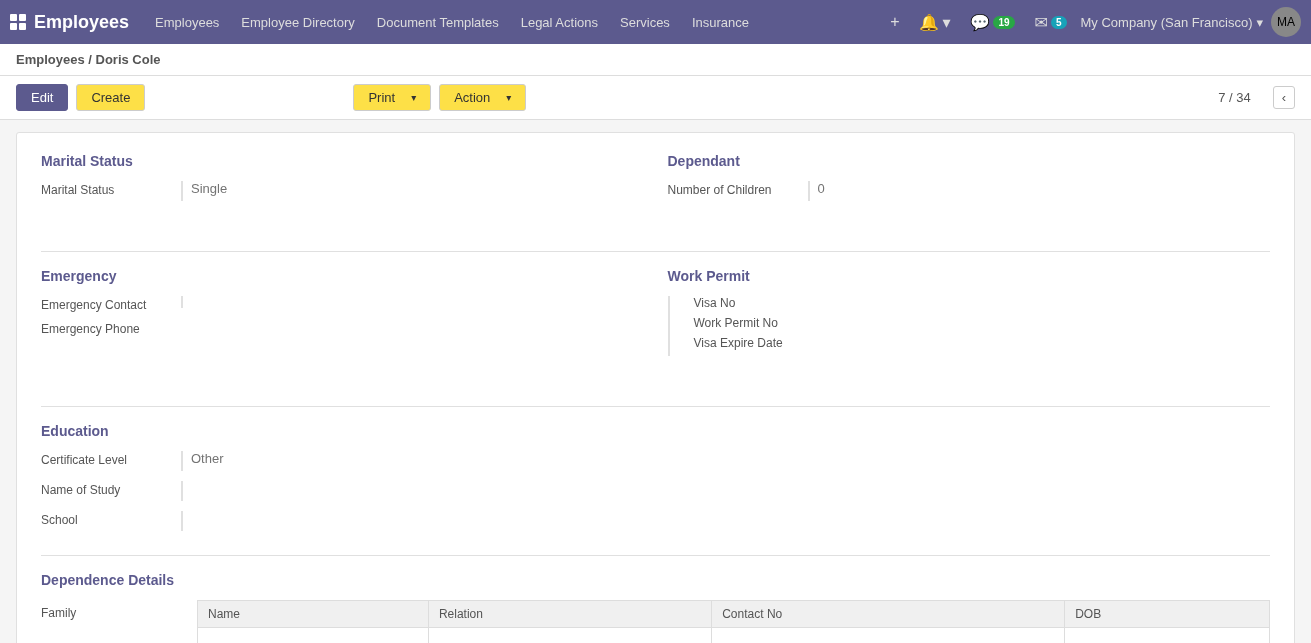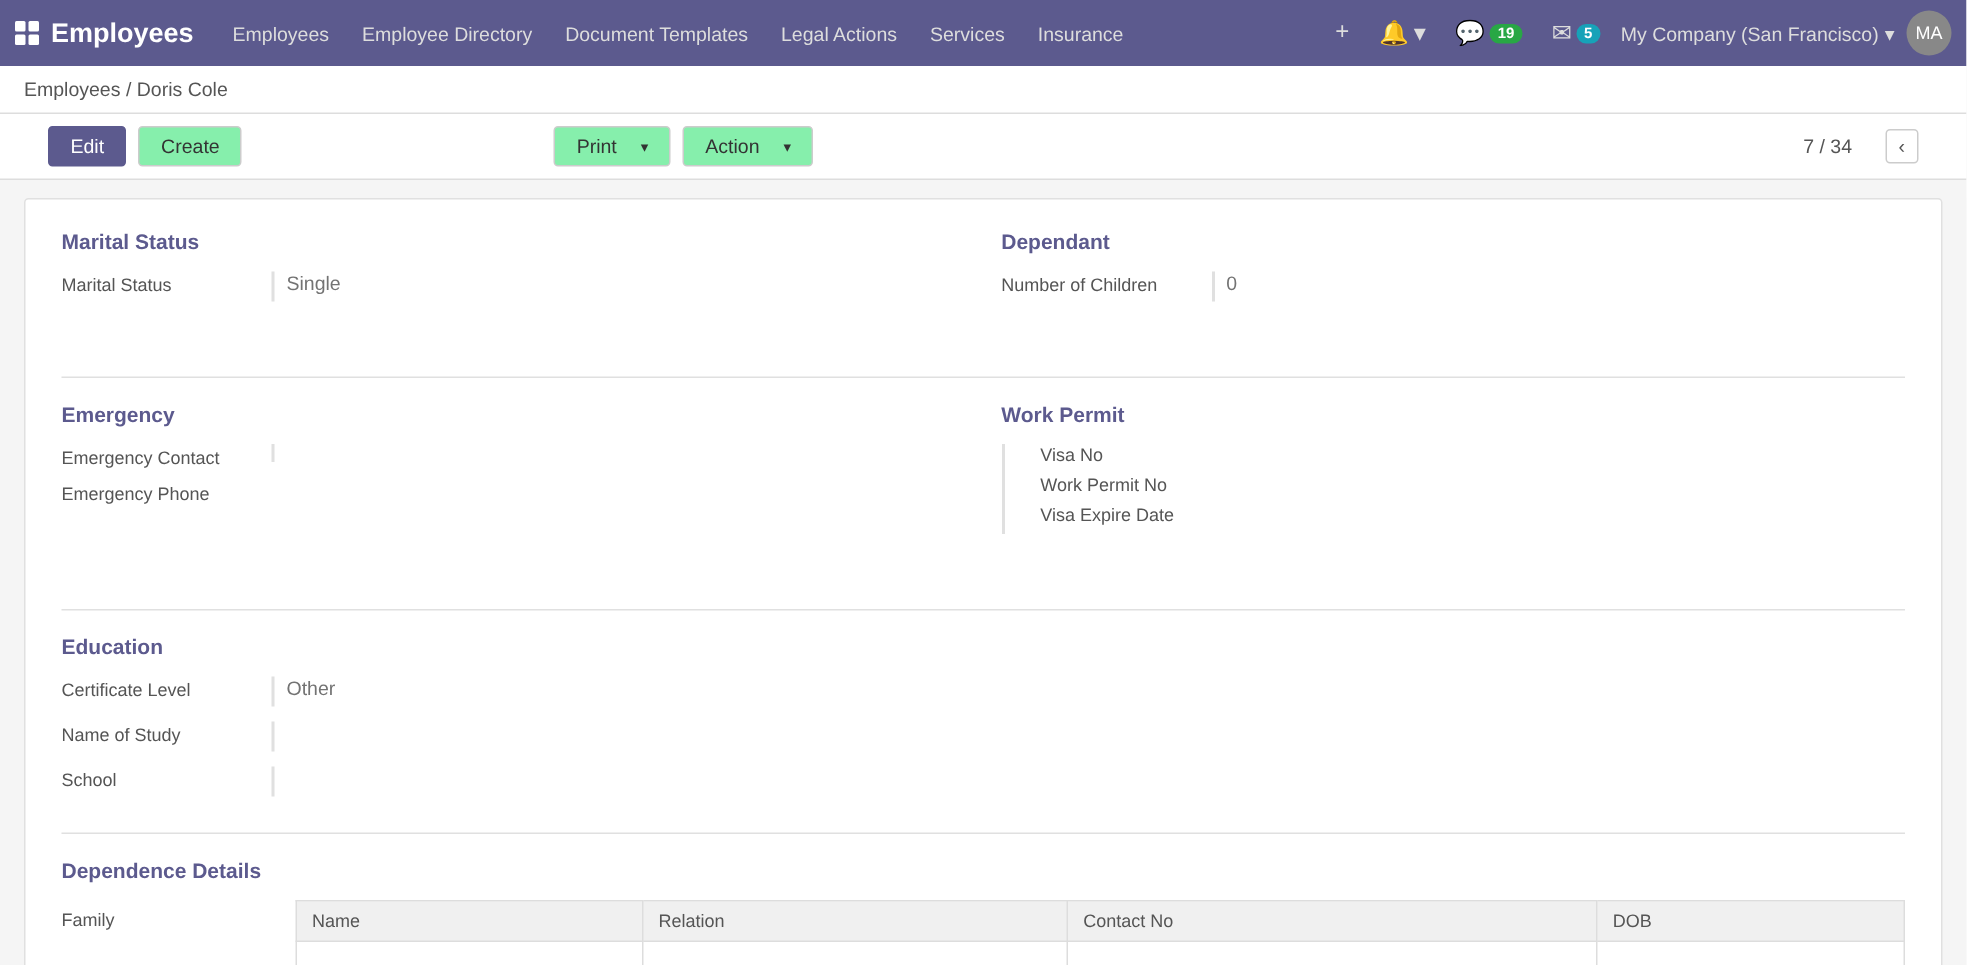--- a/index.html
+++ b/index.html
@@ -88,50 +88,51 @@
     }
     .avatar {
       width: 30px;
       height: 30px;
       border-radius: 50%;
       background: #888;
       overflow: hidden;
       display: flex;
       align-items: center;
       justify-content: center;
-      color: #ffffff;
+      color: #000000;
       font-size: 12px;
     }
 
     
     .breadcrumb-bar {
       background: #fff;
       padding: 8px 16px;
       border-bottom: 1px solid #ddd;
       font-size: 13px;
       color: #555;
+      font-weight: bold;
     }
     .breadcrumb-bar a { color: #555; text-decoration: none; }
 
     
     .toolbar {
       background: #fff;
-      padding: 8px 32px;
+      padding: 8px 16px;
       border-bottom: 1px solid #ddd;
       display: flex;
       align-items: center;
       gap: 8px;
     }
     .btn {
       padding: 5px 14px;
       border-radius: 3px;
       border: 1px solid #ccc;
       cursor: pointer;
       font-size: 13px;
-      background: #86efac;
+      background: #fde047;
       color: #333;
     }
     .btn-primary {
       background: #5c5a8e;
       color: #fff;
       border-color: #5c5a8e;
     }
     .btn-dropdown {
       display: flex;
       align-items: center;

